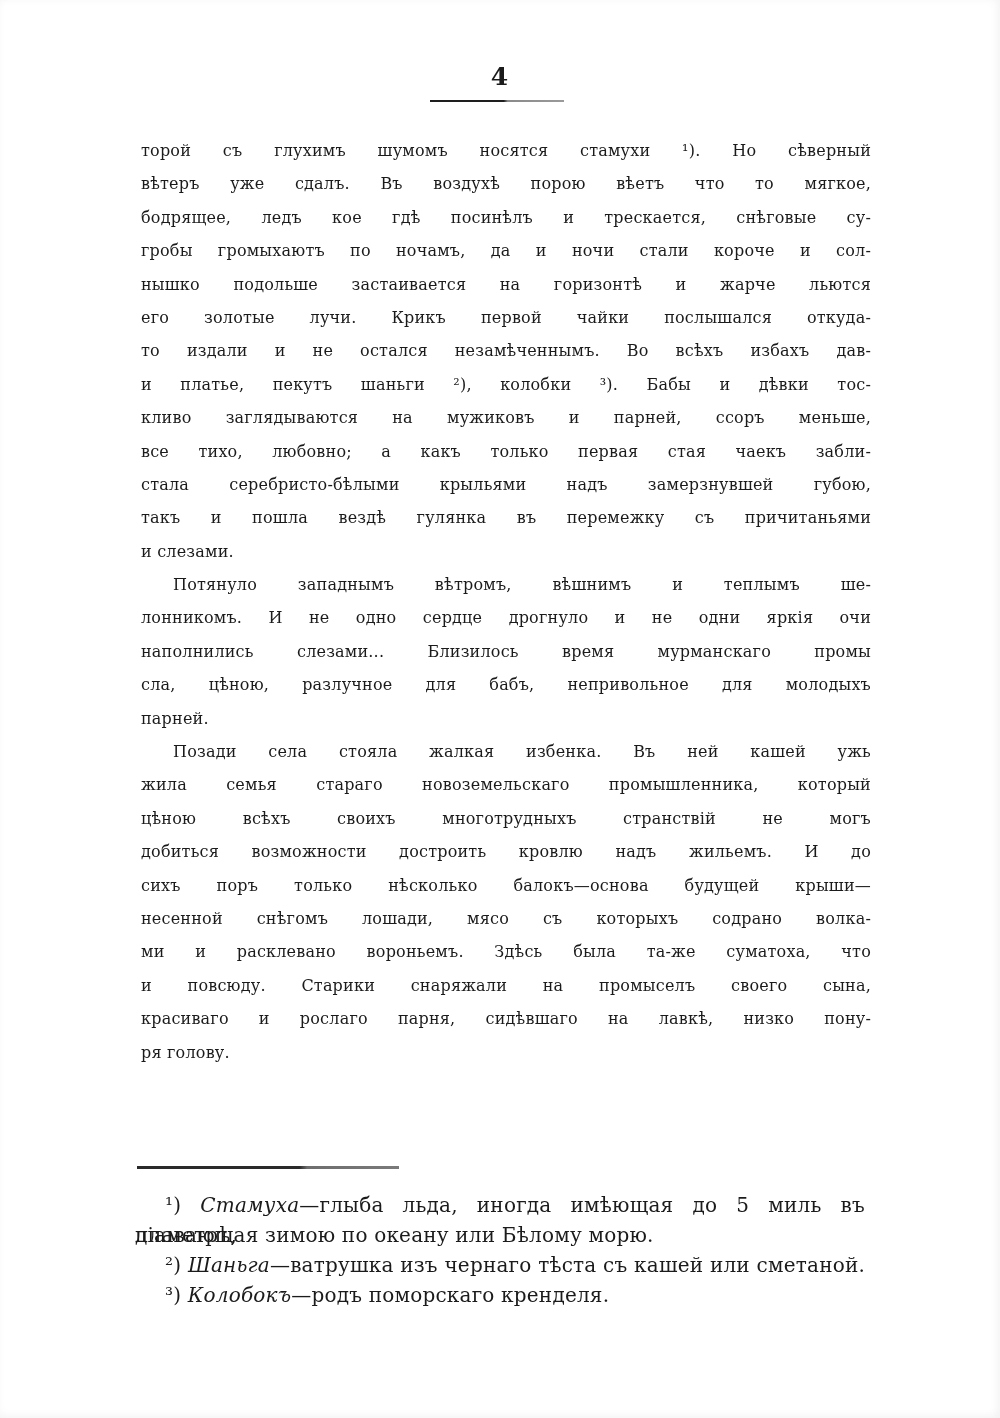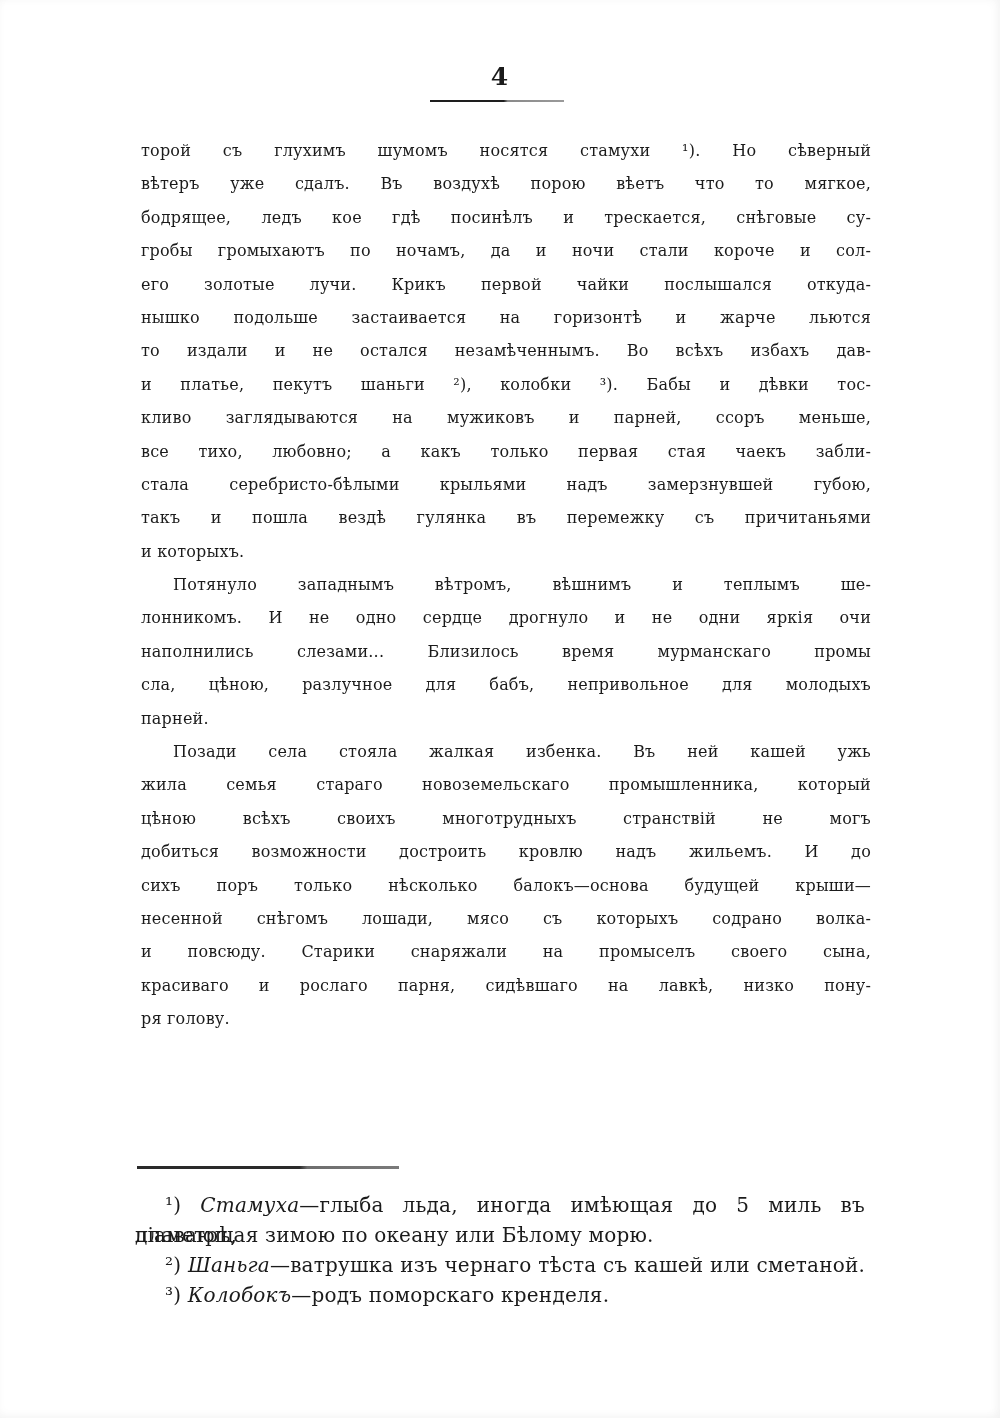--- a/index.html
+++ b/index.html
@@ -100,40 +100,41 @@
   <div class="page-header">
     <div class="page-number">4</div>
   </div>
   <div class="page-number-rule"></div>
 
   <div class="body-text">
     <div class="line">торой съ глухимъ шумомъ носятся стамухи ¹). Но сѣверный</div>
     <div class="line">вѣтеръ уже сдалъ. Въ воздухѣ порою вѣетъ что то мягкое,</div>
     <div class="line">бодрящее, ледъ кое гдѣ посинѣлъ и трескается, снѣговые су-</div>
     <div class="line">гробы громыхаютъ по ночамъ, да и ночи стали короче и сол-</div>
+    <div class="line">нышко подольше застаивается на горизонтѣ и жарче льются</div>
     <div class="line">его золотые лучи. Крикъ первой чайки послышался откуда-</div>
-    <div class="line">нышко подольше застаивается на горизонтѣ и жарче льются</div>
     <div class="line">то издали и не остался незамѣченнымъ. Во всѣхъ избахъ дав-</div>
     <div class="line">и платье, пекутъ шаньги ²), колобки ³). Бабы и дѣвки тос-</div>
     <div class="line">кливо заглядываются на мужиковъ и парней, ссоръ меньше,</div>
     <div class="line">все тихо, любовно; а какъ только первая стая чаекъ забли-</div>
     <div class="line">стала серебристо-бѣлыми крыльями надъ замерзнувшей губою,</div>
     <div class="line">такъ и пошла вездѣ гулянка въ перемежку съ причитаньями</div>
-    <div class="line para-end">и которыхъ.</div>
+    <div class="line para-end">и слезами.</div>
     <div class="line indent">Потянуло западнымъ вѣтромъ, вѣшнимъ и теплымъ ше-</div>
     <div class="line">лонникомъ. И не одно сердце дрогнуло и не одни яркія очи</div>
     <div class="line">наполнились слезами... Близилось время мурманскаго промы</div>
     <div class="line">сла, цѣною, разлучное для бабъ, непривольное для молодыхъ</div>
     <div class="line para-end">парней.</div>
     <div class="line indent">Позади села стояла жалкая избенка. Въ ней кашей ужь</div>
     <div class="line">жила семья стараго новоземельскаго промышленника, который</div>
     <div class="line">цѣною всѣхъ своихъ многотрудныхъ странствій не могъ</div>
     <div class="line">добиться возможности достроить кровлю надъ жильемъ. И до</div>
     <div class="line">сихъ поръ только нѣсколько балокъ—основа будущей крыши—</div>
     <div class="line">несенной снѣгомъ лошади, мясо съ которыхъ содрано волка-</div>
+    <div class="line">ми и расклевано вороньемъ. Здѣсь была та-же суматоха, что</div>
     <div class="line">и повсюду. Старики снаряжали на промыселъ своего сына,</div>
     <div class="line">красиваго и рослаго парня, сидѣвшаго на лавкѣ, низко пону-</div>
     <div class="line para-end">ря голову.</div>
   </div>
 
   <div class="footnote-sep"></div>
 
   <div class="footnotes">
     <div class="fn-line indent"><span>¹) </span><span class="fn-term">Стамуха</span><span>—глыба льда, иногда имѣющая до 5 миль въ діаметрѣ,</span></div>
     <div class="fn-line no-justify">плавающая зимою по океану или Бѣлому морю.</div>

